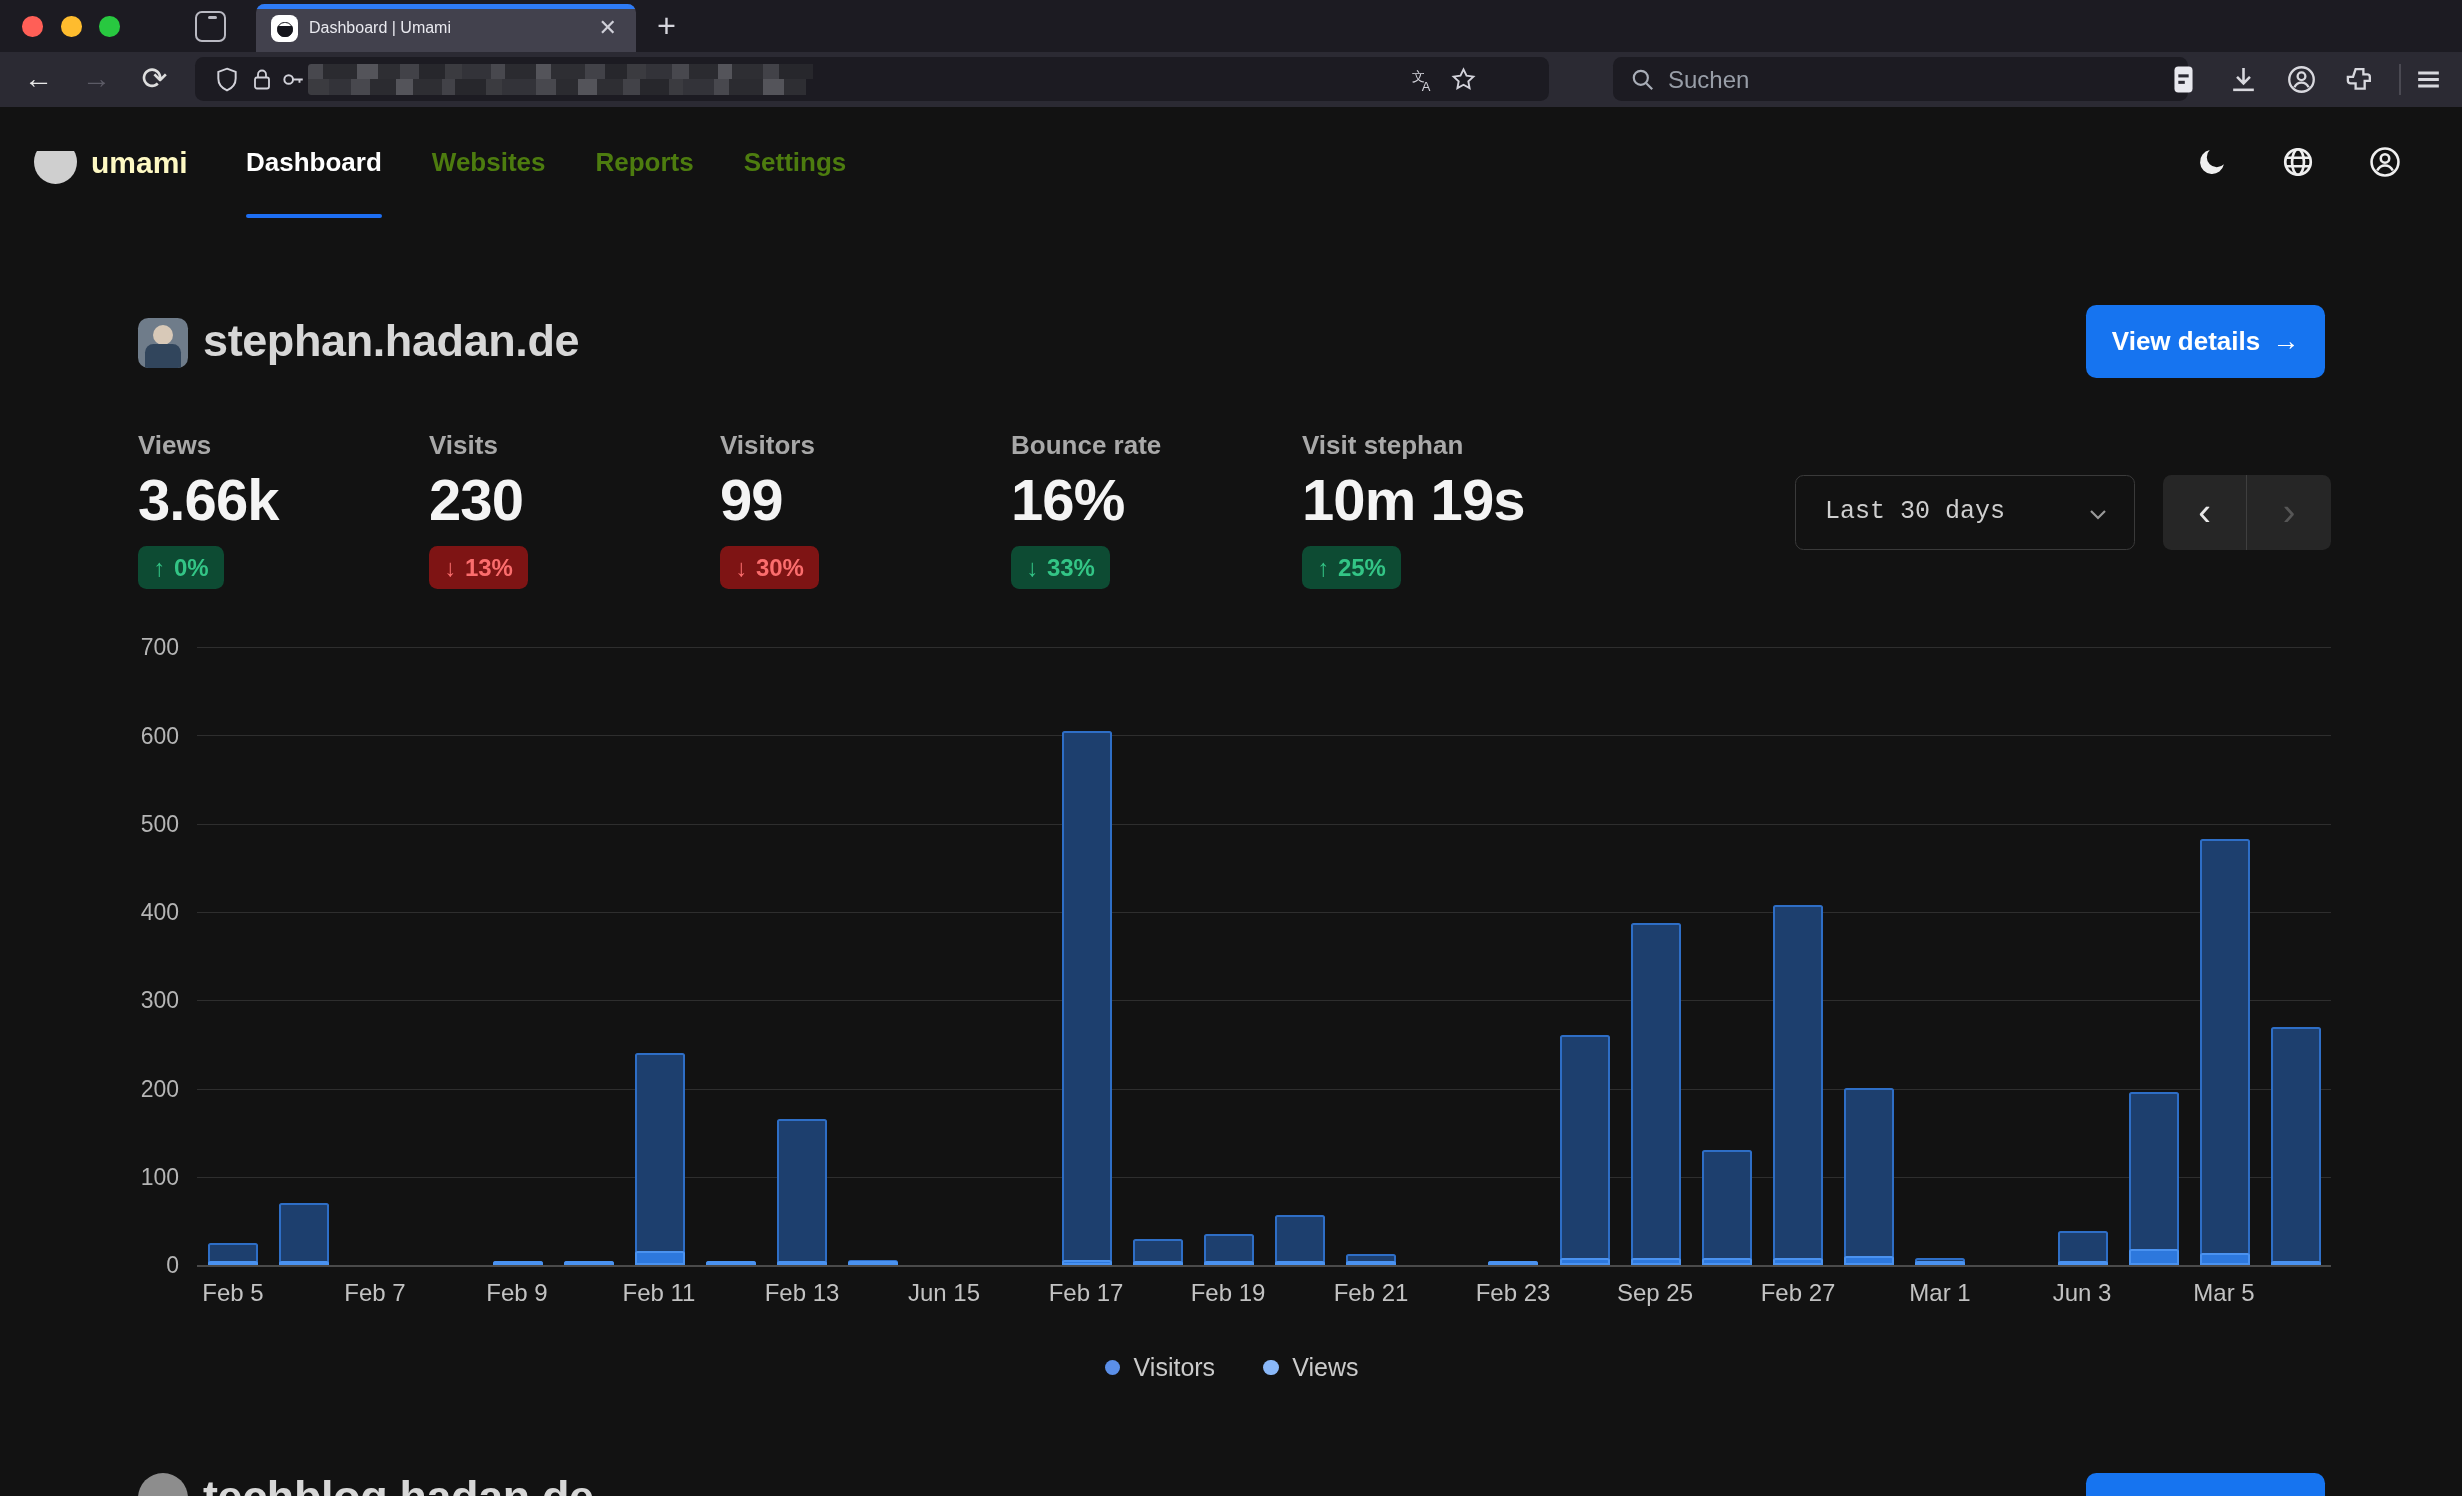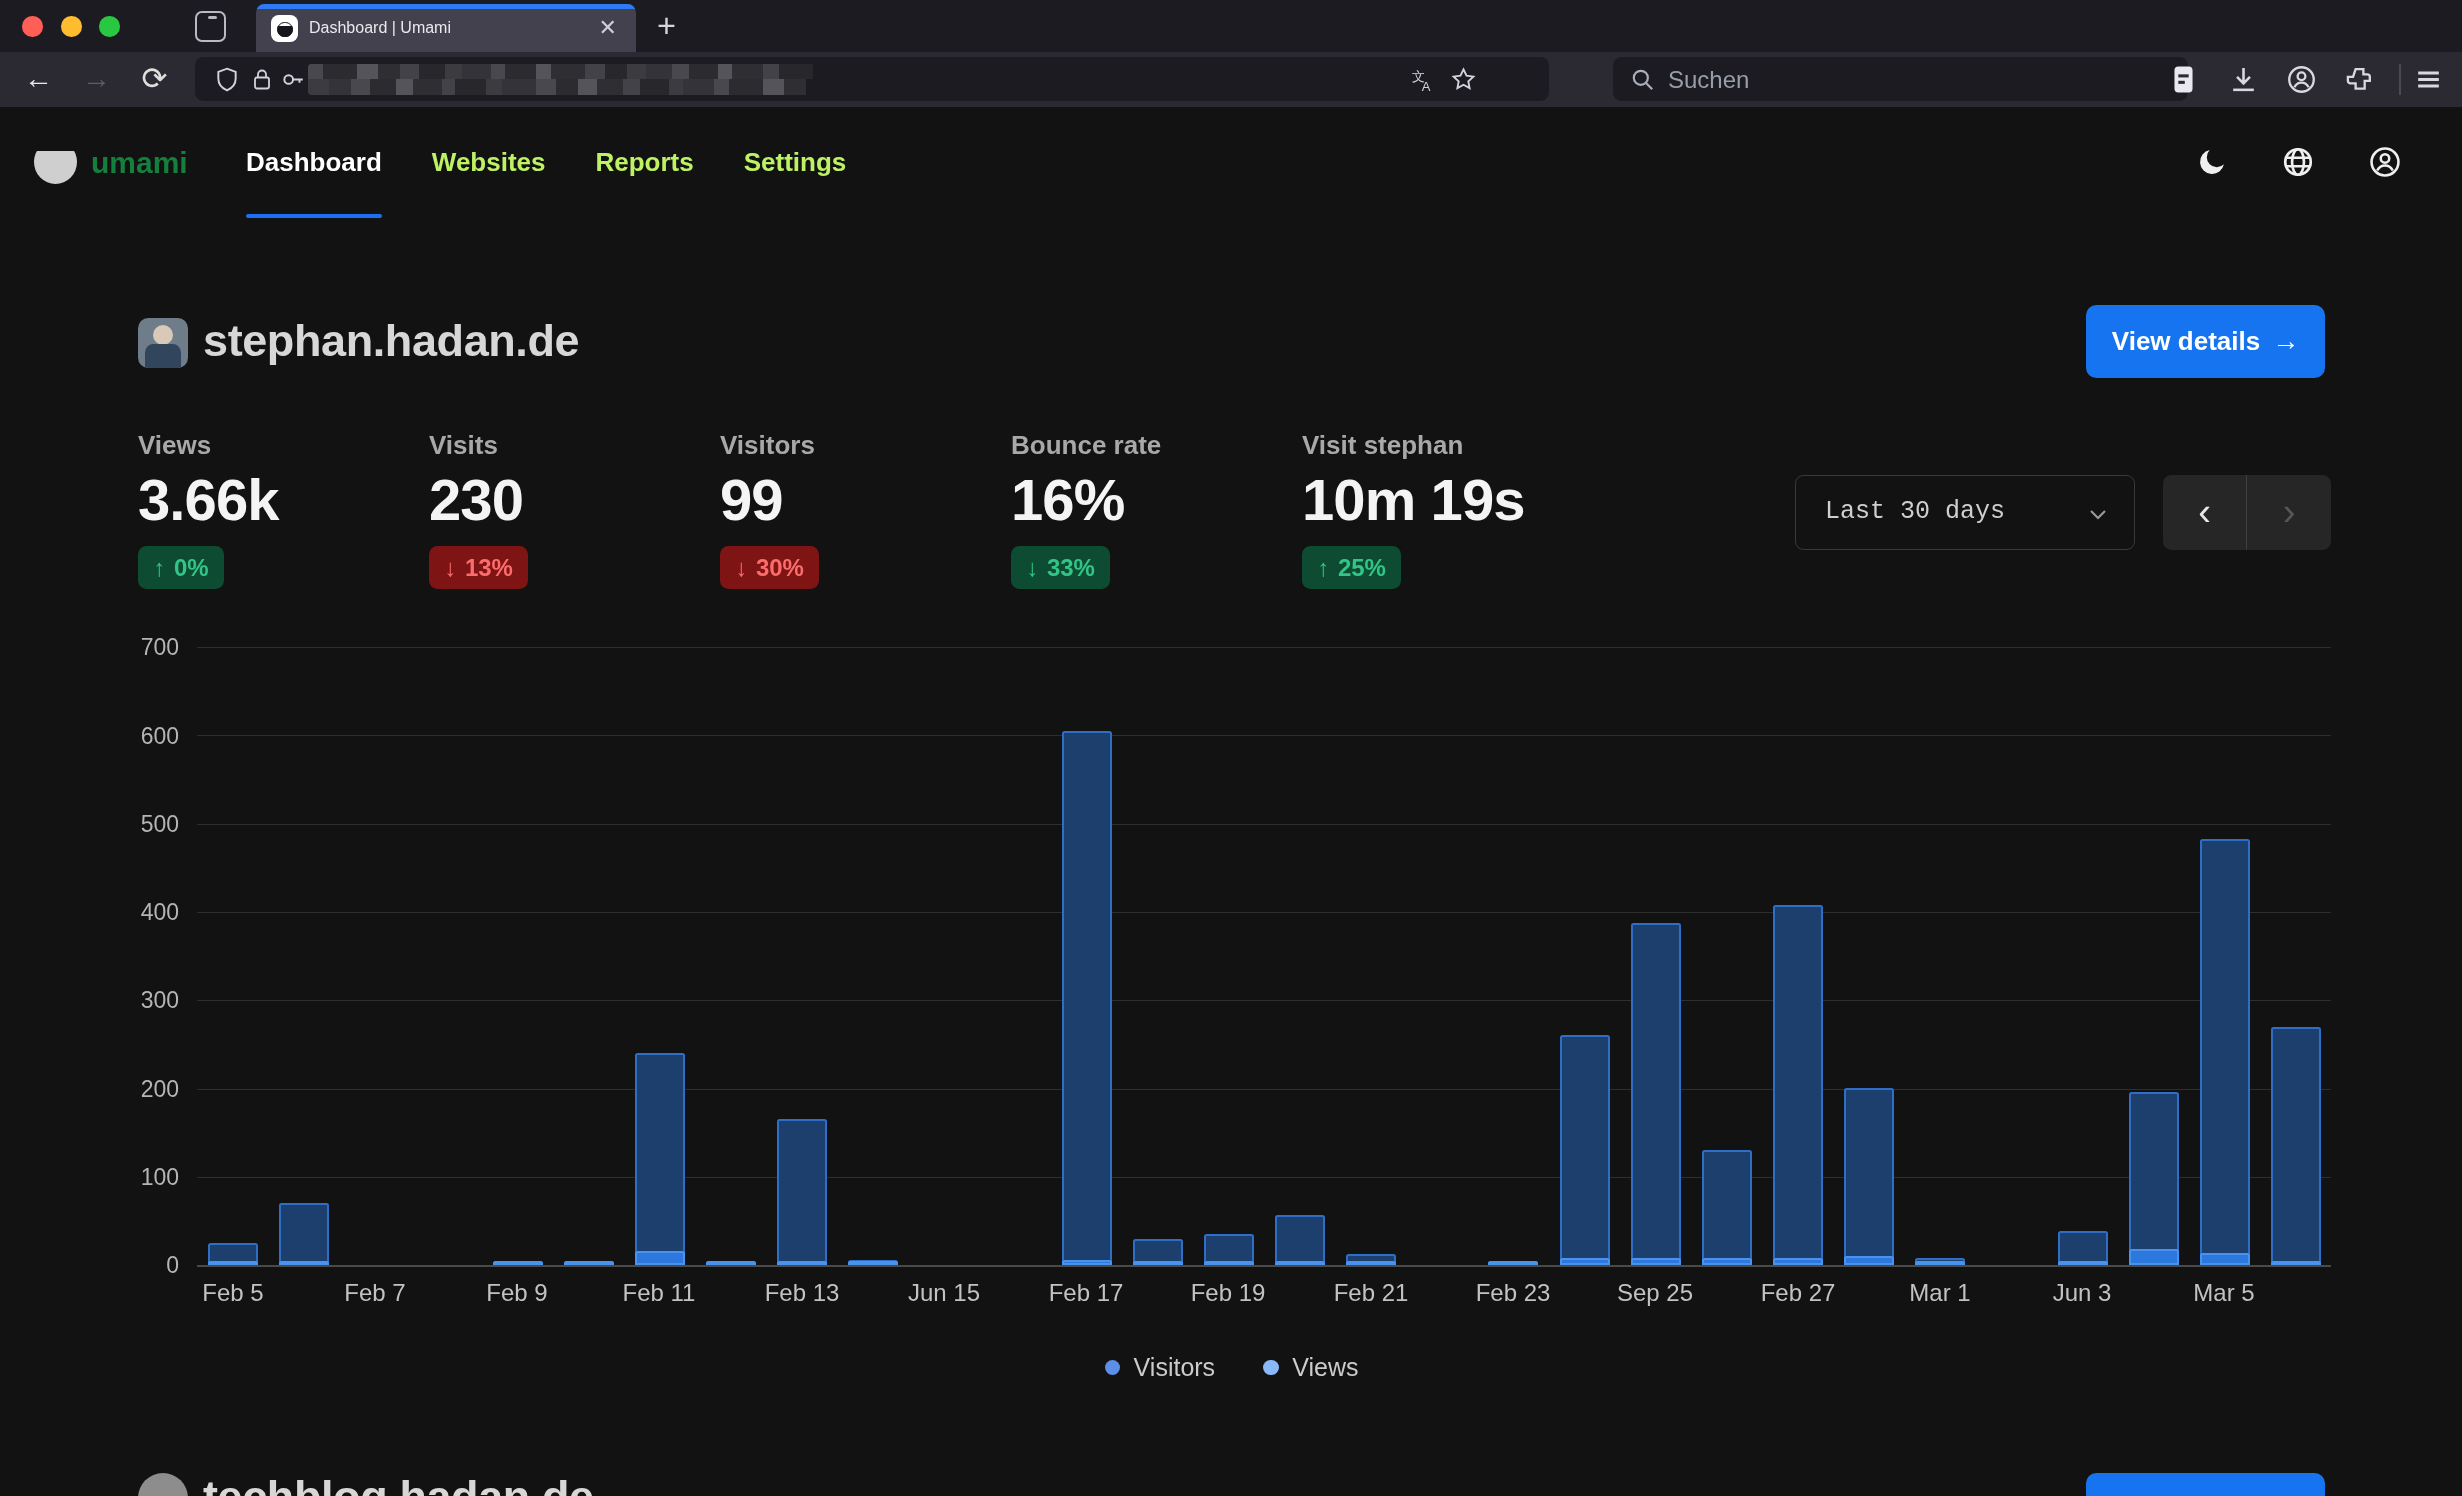--- a/index.html
+++ b/index.html
@@ -30,23 +30,23 @@
   .mosaic i{display:block;height:15.4px;}
   .searchpill{position:absolute;left:1613px;top:5.1px;width:575px;height:44px;background:#1c1b22;border-radius:8.5px;}
   .searchpill input{position:absolute;left:53px;top:5.1px;width:479px;height:34px;background:transparent;border:0;outline:0;color:#e6e6e6;font-size:24px;font-family:inherit;}
   .searchpill input::placeholder{color:#989ea8;}
   .tb-right-ico{position:absolute;top:12px;}
   .tb-sep{position:absolute;left:2399px;top:12px;width:1.7px;height:31px;background:#4a4952;}
 
   
   .appheader{position:absolute;left:0;top:107px;width:2462px;height:111px;background:#121212;}
   .brand-logo{position:absolute;left:34px;top:33px;width:43px;height:44px;border-radius:50%;background:linear-gradient(#121212 0 24%,#cfcfcf 24%);}
-  .brand-name{position:absolute;left:91px;top:0;height:111px;line-height:111px;color:#15803d;font-size:30px;font-weight:bold;text-align:right;}
+  .brand-name{position:absolute;left:91px;top:0;height:111px;line-height:111px;color:#fef9c3;font-size:30px;font-weight:bold;text-align:right;}
   .nav{position:absolute;left:246px;top:0;height:111px;display:flex;align-items:center;gap:50px;}
-  .nav-item{position:relative;height:111px;display:flex;align-items:center;font-size:26px;font-weight:600;color:#bef264;cursor:pointer;}
+  .nav-item{position:relative;height:111px;display:flex;align-items:center;font-size:26px;font-weight:600;color:#4d7c0f;cursor:pointer;}
   .nav-item.active{color:#ffffff;}
   .nav-item.active .underline{position:absolute;left:0;bottom:0;width:100%;height:4.3px;background:#1d6ef2;border-radius:2.6px;}
   .hdr-ico{position:absolute;top:38px;width:34px;height:34px;}
 
   
   .site-avatar{position:absolute;left:138px;top:318px;width:50px;height:50px;border-radius:10.3px;background:#6f7c8a;overflow:hidden;}
   .site-avatar:before{content:"";position:absolute;left:14.5px;top:6.8px;width:20.5px;height:20.5px;border-radius:50%;background:#d8c9b8;}
   .site-avatar:after{content:"";position:absolute;left:6.8px;top:26px;width:36px;height:26px;border-radius:8.5px 8.5px 0 0;background:#31455c;}
   .site-title{position:absolute;left:203px;top:315px;font-size:45px;font-weight:bold;color:#d7d7d7;letter-spacing:-0.4px;}
   .btn-blue{position:absolute;left:2086px;width:239px;height:73px;background:#1674f0;border-radius:10.3px;color:#fff;font-size:26px;font-weight:600;display:flex;align-items:center;justify-content:center;gap:12px;cursor:pointer;}

